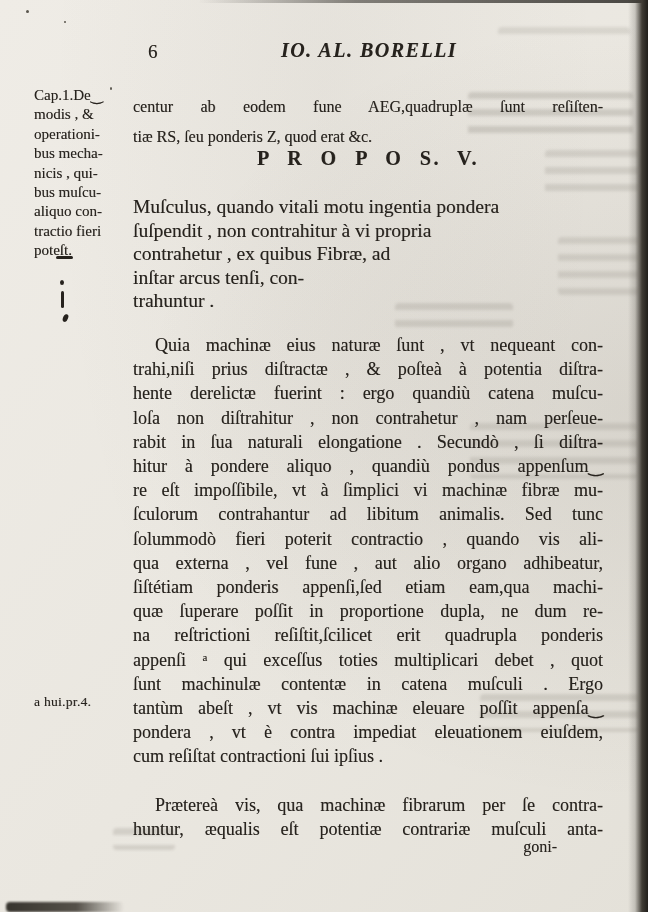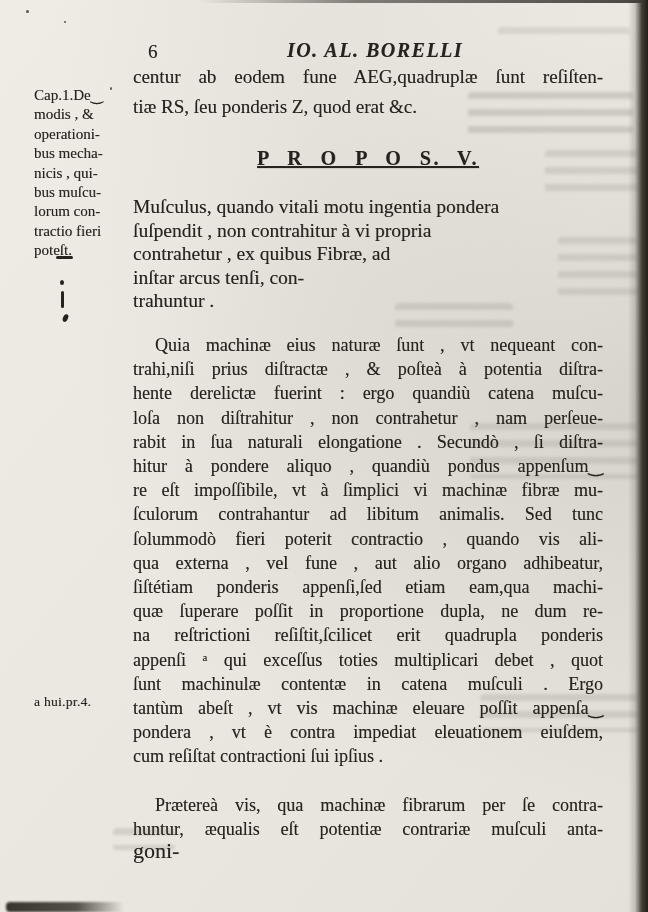--- a/index.html
+++ b/index.html
@@ -19,36 +19,36 @@
   }
   .abs{position:absolute;}
   .txt{color:var(--ink); text-shadow:.35px .3px 0 rgba(38,32,26,.38);}
   .line{min-height:1em;}
   .jline{text-align:justify; text-align-last:justify;}
   .cline{}
   .indent{text-indent:22px;}
 
   .page-number{left:148px;top:41px;font-size:19px;}
   .running-header{
-    left:140px;top:39px;width:470px;text-align:center;
+    left:134px;top:39px;width:470px;text-align:center;
     font-style:italic;font-weight:bold;font-size:20px;letter-spacing:1.5px;
   }
 
   .margin-note{left:34px;top:86px;width:104px;font-size:15px;line-height:19.4px;}
   .margin-ref{left:34px;top:666px;font-size:13.5px;letter-spacing:.3px;margin-top:28px;}
 
-  .intro{left:133px;top:62px;width:470px;font-size:19px;line-height:30px;}
+  .intro{left:133px;top:92px;width:470px;font-size:16px;line-height:30px;}
   .prop-heading{
     left:133px;top:147px;width:470px;text-align:center;
-    font-size:20px;font-weight:bold;letter-spacing:2.5px;word-spacing:9px;text-decoration:underline;
+    font-size:20px;font-weight:bold;letter-spacing:2.5px;word-spacing:9px;
   }
   .proposition{left:133px;top:195px;width:470px;font-size:19.5px;line-height:23.6px;}
   .body1{left:133px;top:333px;width:470px;font-size:18px;line-height:24.2px;}
   .body2{left:133px;top:793px;width:470px;font-size:18px;line-height:24.2px;}
-  .catchword{left:133px;top:838px;width:424px;text-align:left;font-size:22px;}
+  .catchword{left:133px;top:838px;width:424px;text-align:right;font-size:16px;}
 
   
   .top-edge-line{left:198px;top:0;width:450px;height:3px;
     background:linear-gradient(to right, rgba(45,42,37,0), rgba(45,42,37,.55) 35%, rgba(30,28,24,.8));}
   .right-edge-shadow{left:628px;top:0;width:20px;height:912px;
     background:linear-gradient(to right, rgba(40,37,32,0) 0%, rgba(40,37,32,.18) 35%, #403c35 70%, var(--edge) 100%);}
   .bottom-smudge{left:6px;top:902px;width:118px;height:10px;border-radius:4px;
     background:linear-gradient(to right,#37342e,#55514a 60%, rgba(85,81,74,0));filter:blur(1px);}
   .ink-dash{left:56px;top:256px;width:17px;height:3px;background:var(--ink);border-radius:2px;}
   .ink-dot{left:60px;top:280px;width:4px;height:5px;background:var(--ink);border-radius:50%;}
@@ -97,21 +97,21 @@
   <div class="abs txt page-number">6</div>
   <div class="abs txt running-header">IO. AL. BORELLI</div>
 
   <div class="abs txt margin-note">
     <div class="line">Cap.1.De‿</div>
     <div class="line">modis , &amp;</div>
     <div class="line">operationi-</div>
     <div class="line">bus mecha-</div>
     <div class="line">nicis , qui-</div>
     <div class="line">bus muſcu-</div>
-    <div class="line">lorum con-</div>
+    <div class="line">aliquo con-</div>
     <div class="line">tractio fieri</div>
     <div class="line">poteſt.</div>
   </div>
 
   <div class="abs ink-dash"></div>
   <div class="abs ink-dot"></div>
   <div class="abs ink-stroke"></div>
   <div class="abs ink-blob"></div>
 
   <div class="abs txt margin-ref">a hui.pr.4.</div>

